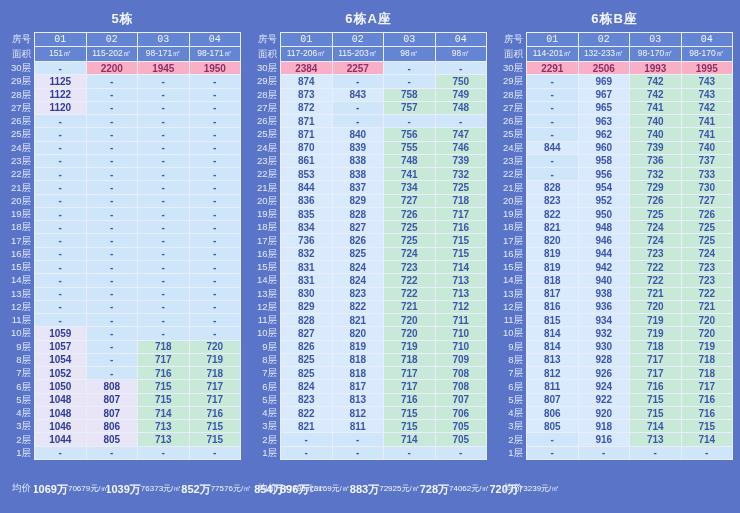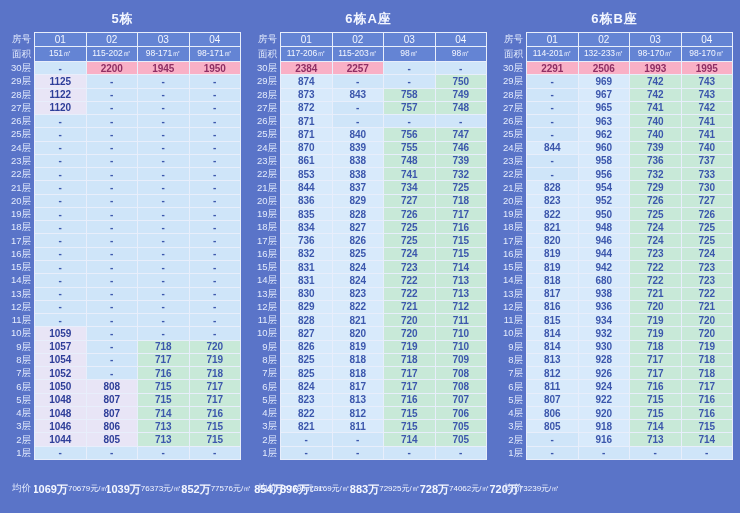--- a/index.html
+++ b/index.html
@@ -18,21 +18,21 @@
   .btitle{height:26px;display:flex;align-items:center;justify-content:center;
     color:var(--text_white);font-size:13px;font-weight:700;letter-spacing:1px;}
   .row{display:flex;}
   .rlabel{width:30px;flex:0 0 30px;display:flex;align-items:center;justify-content:flex-end;
     padding-right:3px;box-sizing:border-box;color:#e4ecfd;font-size:9.5px;}
   .cells{flex:1;display:flex;border-left:1px solid var(--grid_line);}
   .avg .cells{border-left:none;}
   .cell{flex:1;display:flex;align-items:center;justify-content:center;
     border-right:1px solid var(--grid_line);border-bottom:1px solid var(--grid_line);
     box-sizing:border-box;overflow:hidden;white-space:nowrap;}
-  .row.first .cell{border-top:1px solid var(--grid_line);}
+  .row.first .cell{border-top:1px solid var(--grid_line);font-family:Liberation Mono, monospace;}
   .hdr{height:15px;}
   .hcell{background:var(--header_bg);color:var(--text_white);font-size:10px;}
   .area .hcell{font-size:8.5px;}
   .floor{height:13.27px;}
   .vcell{font-size:10px;font-weight:700;}
   .dash{background:var(--cell_dash_bg);color:var(--text_blue);}
   .blue{background:var(--cell_blue_bg);color:var(--text_blue);}
   .lavender{background:var(--cell_lavender_bg);color:var(--text_navy);}
   .green{background:var(--cell_green_bg);color:var(--text_blue);}
   .pink{background:var(--cell_pink_bg);color:var(--text_pink);}
@@ -835,21 +835,21 @@
             <div class="cell vcell blue">819</div>
             <div class="cell vcell blue">942</div>
             <div class="cell vcell green">722</div>
             <div class="cell vcell green">723</div>
           </div>
         </div>
         <div class="row floor">
           <div class="rlabel">14层</div>
           <div class="cells">
             <div class="cell vcell blue">818</div>
-            <div class="cell vcell blue">680</div>
+            <div class="cell vcell blue">940</div>
             <div class="cell vcell green">722</div>
             <div class="cell vcell green">723</div>
           </div>
         </div>
         <div class="row floor">
           <div class="rlabel">13层</div>
           <div class="cells">
             <div class="cell vcell blue">817</div>
             <div class="cell vcell blue">938</div>
             <div class="cell vcell green">721</div>

